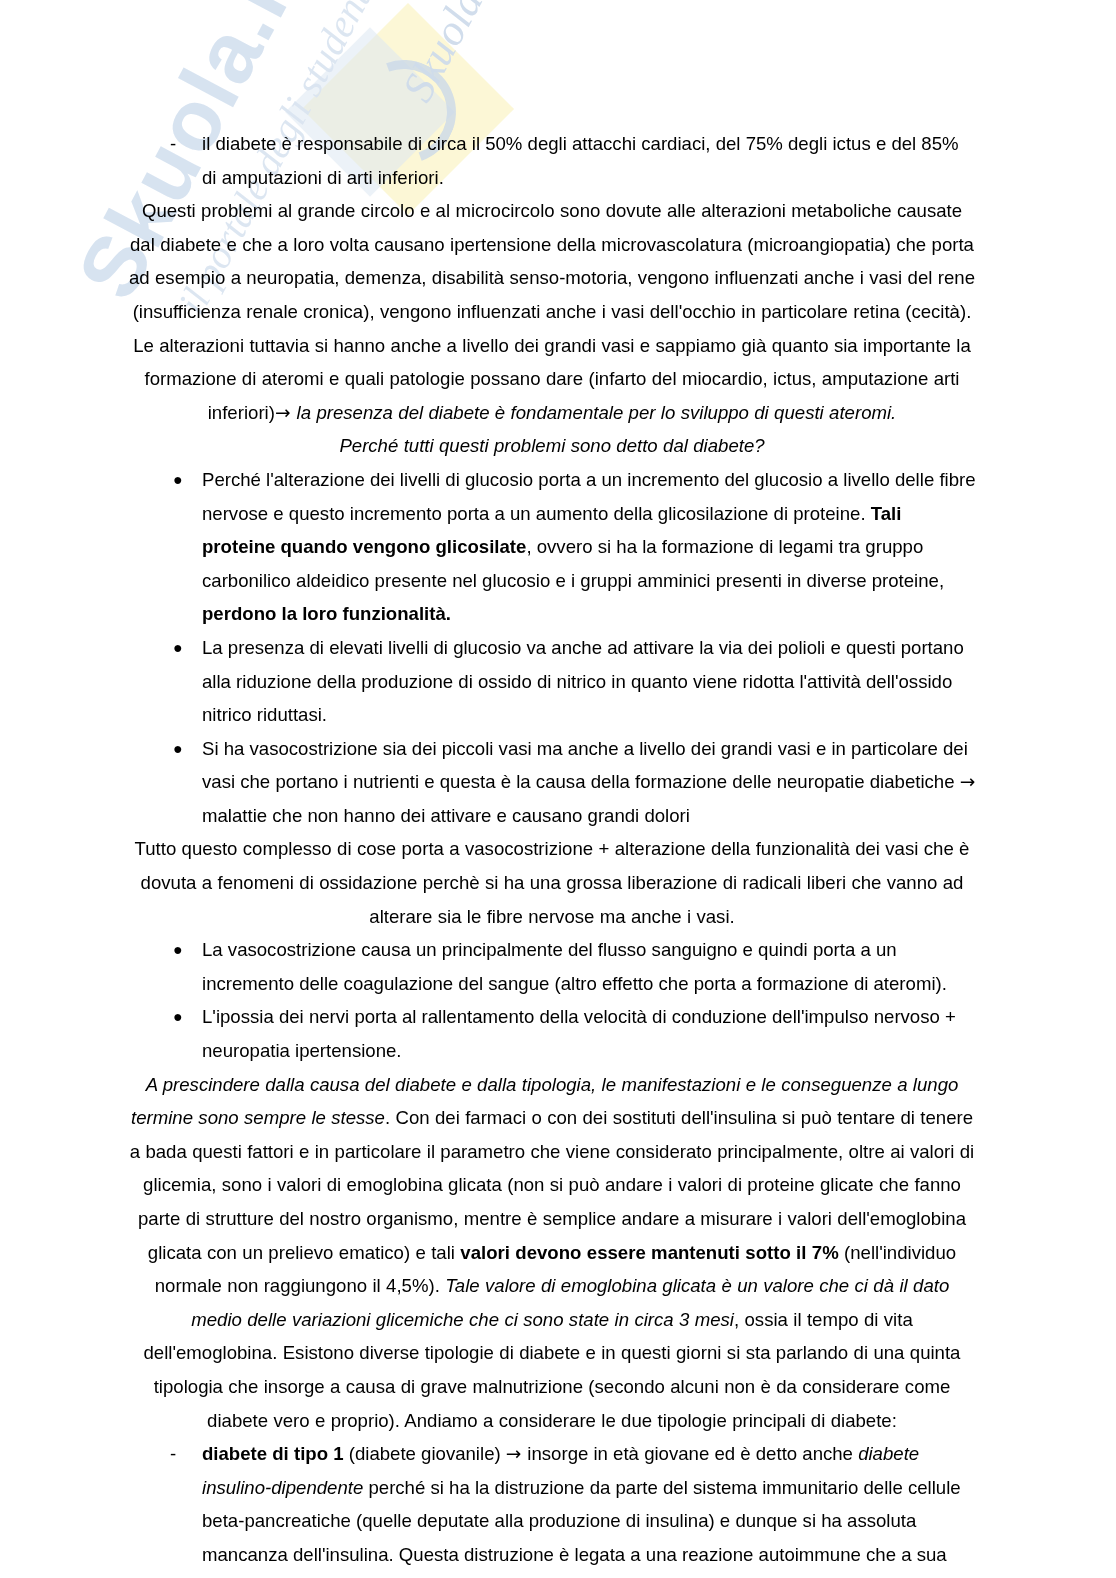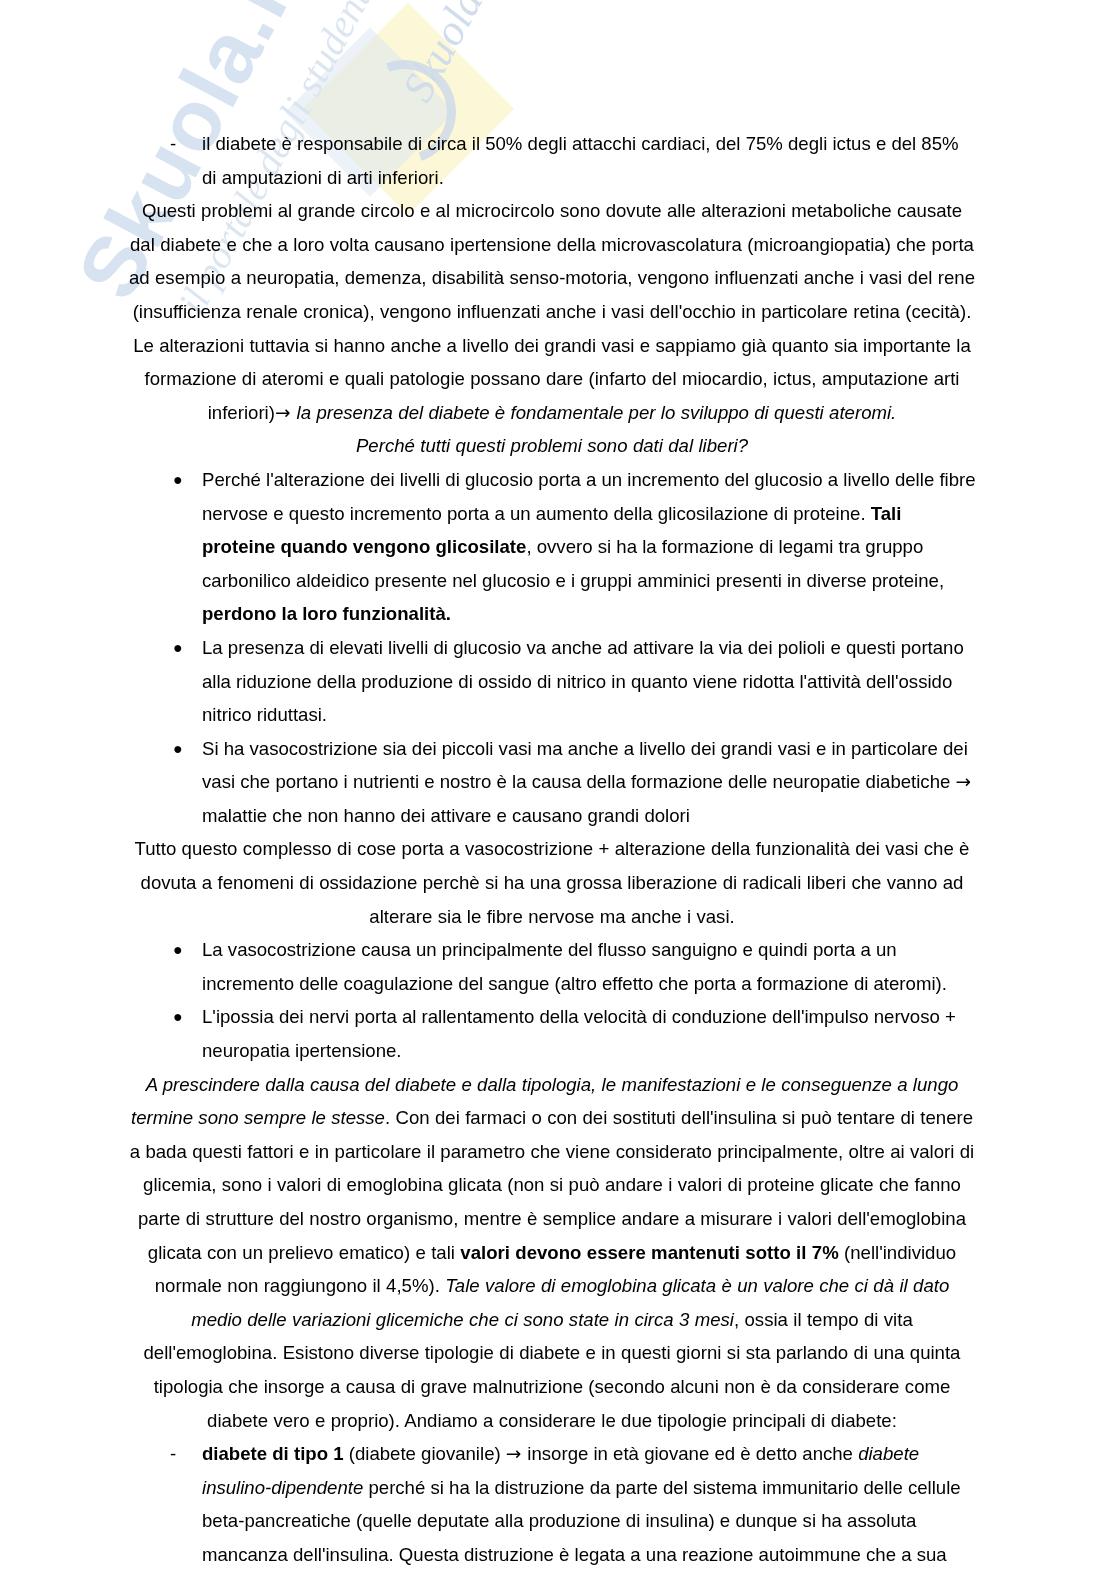--- a/index.html
+++ b/index.html
@@ -141,23 +141,23 @@
   <div class="wm-swoosh"></div>
   <div class="wm-text-big">Skuola.net</div>
   <div class="wm-text-small">il portale degli studenti</div>
   <div class="wm-text-curve">Skuola.net</div>
 </div>
 
 <div class="page">
   <div class="doc" id="doc-body">
       <div class="li li-dash"><span class="mk">-</span><span><span>il diabete è responsabile di circa il 50% degli attacchi cardiaci, del 75% degli ictus e del 85% di amputazioni di arti inferiori.</span></span></div>
       <div class="para"><span><span>Questi problemi al grande circolo e al microcircolo sono dovute alle alterazioni metaboliche causate dal diabete e che a loro volta causano ipertensione della microvascolatura (microangiopatia) che porta ad esempio a neuropatia, demenza, disabilità senso-motoria, vengono influenzati anche i vasi del rene (insufficienza renale cronica), vengono influenzati anche i vasi dell'occhio in particolare retina (cecità). Le alterazioni tuttavia si hanno anche a livello dei grandi vasi e sappiamo già quanto sia importante la formazione di ateromi e quali patologie possano dare (infarto del miocardio, ictus, amputazione arti inferiori)</span><span class="arrow">→ </span><i> la presenza del diabete è fondamentale per lo sviluppo di questi ateromi.</i></span></div>
-      <div class="para"><span><i>Perché tutti questi problemi sono dati dal liberi?</i></span></div>
+      <div class="para"><span><i>Perché tutti questi problemi sono detto dal diabete?</i></span></div>
       <div class="li li-bullet"><span class="mk">●</span><span><span>Perché l'alterazione dei livelli di glucosio porta a un incremento del glucosio a livello delle fibre nervose e questo incremento porta a un aumento della glicosilazione di proteine. </span><b>Tali proteine quando vengono glicosilate</b><span>, ovvero si ha la formazione di legami tra gruppo carbonilico aldeidico presente nel glucosio e i gruppi amminici presenti in diverse proteine, </span><b>perdono la loro funzionalità.</b></span></div>
       <div class="li li-bullet"><span class="mk">●</span><span><span> La presenza di elevati livelli di glucosio va anche ad attivare la via dei polioli e questi portano alla riduzione della produzione di ossido di nitrico in quanto viene ridotta l'attività dell'ossido nitrico riduttasi.</span></span></div>
-      <div class="li li-bullet"><span class="mk">●</span><span><span>Si ha vasocostrizione sia dei piccoli vasi ma anche a livello dei grandi vasi e in particolare dei vasi che portano i nutrienti e nostro è la causa della formazione delle neuropatie diabetiche </span><span class="arrow">→ </span><span>malattie che non hanno dei attivare e causano grandi dolori</span></span></div>
+      <div class="li li-bullet"><span class="mk">●</span><span><span>Si ha vasocostrizione sia dei piccoli vasi ma anche a livello dei grandi vasi e in particolare dei vasi che portano i nutrienti e questa è la causa della formazione delle neuropatie diabetiche </span><span class="arrow">→ </span><span>malattie che non hanno dei attivare e causano grandi dolori</span></span></div>
       <div class="para"><span><span>Tutto questo complesso di cose porta a vasocostrizione + alterazione della funzionalità dei vasi che è dovuta a fenomeni di ossidazione perchè si ha una grossa liberazione di radicali liberi che vanno ad alterare sia le fibre nervose ma anche i vasi.</span></span></div>
       <div class="li li-bullet"><span class="mk">●</span><span><span>La vasocostrizione causa un principalmente del flusso sanguigno e quindi porta a un incremento delle coagulazione del sangue (altro effetto che porta a formazione di ateromi).</span></span></div>
       <div class="li li-bullet"><span class="mk">●</span><span><span>L'ipossia dei nervi porta al rallentamento della velocità di conduzione dell'impulso nervoso + neuropatia ipertensione.</span></span></div>
       <div class="para"><span><i>A prescindere dalla causa del diabete e dalla tipologia, le manifestazioni e le conseguenze a lungo termine sono sempre le stesse</i><span>. Con dei farmaci o con dei sostituti dell'insulina si può tentare di tenere a bada questi fattori e in particolare il parametro che viene considerato principalmente, oltre ai valori di glicemia, sono i valori di emoglobina glicata (non si può andare i valori di proteine glicate che fanno parte di strutture del nostro organismo, mentre è semplice andare a misurare i valori dell'emoglobina glicata con un prelievo ematico) e tali </span><b>valori devono essere mantenuti sotto il 7%</b><span> (nell'individuo normale non raggiungono il 4,5%). </span><i>Tale valore di emoglobina glicata è un valore che ci dà il dato medio delle variazioni glicemiche che ci sono state in circa 3 mesi</i><span>, ossia il tempo di vita dell'emoglobina. Esistono diverse tipologie di diabete e in questi giorni si sta parlando di una quinta tipologia che insorge a causa di grave malnutrizione  (secondo alcuni non è da considerare come diabete vero e proprio). Andiamo a considerare le due tipologie principali di diabete:</span></span></div>
       <div class="li li-dash"><span class="mk">-</span><span><b>diabete di tipo 1</b><span> (diabete giovanile) </span><span class="arrow">→ </span><span>insorge in età giovane ed è detto anche </span><i>diabete insulino-dipendente</i><span> perché si ha la distruzione da parte del sistema immunitario delle cellule beta-pancreatiche (quelle deputate alla produzione di insulina) e dunque si ha assoluta mancanza dell'insulina. Questa distruzione è legata a una reazione autoimmune che a sua volta è legata a una suscettibilità genetica in quanto sul cromosoma sei sono presenti dei</span></span></div>
     </div>
 </div>
 
 </body></html>

